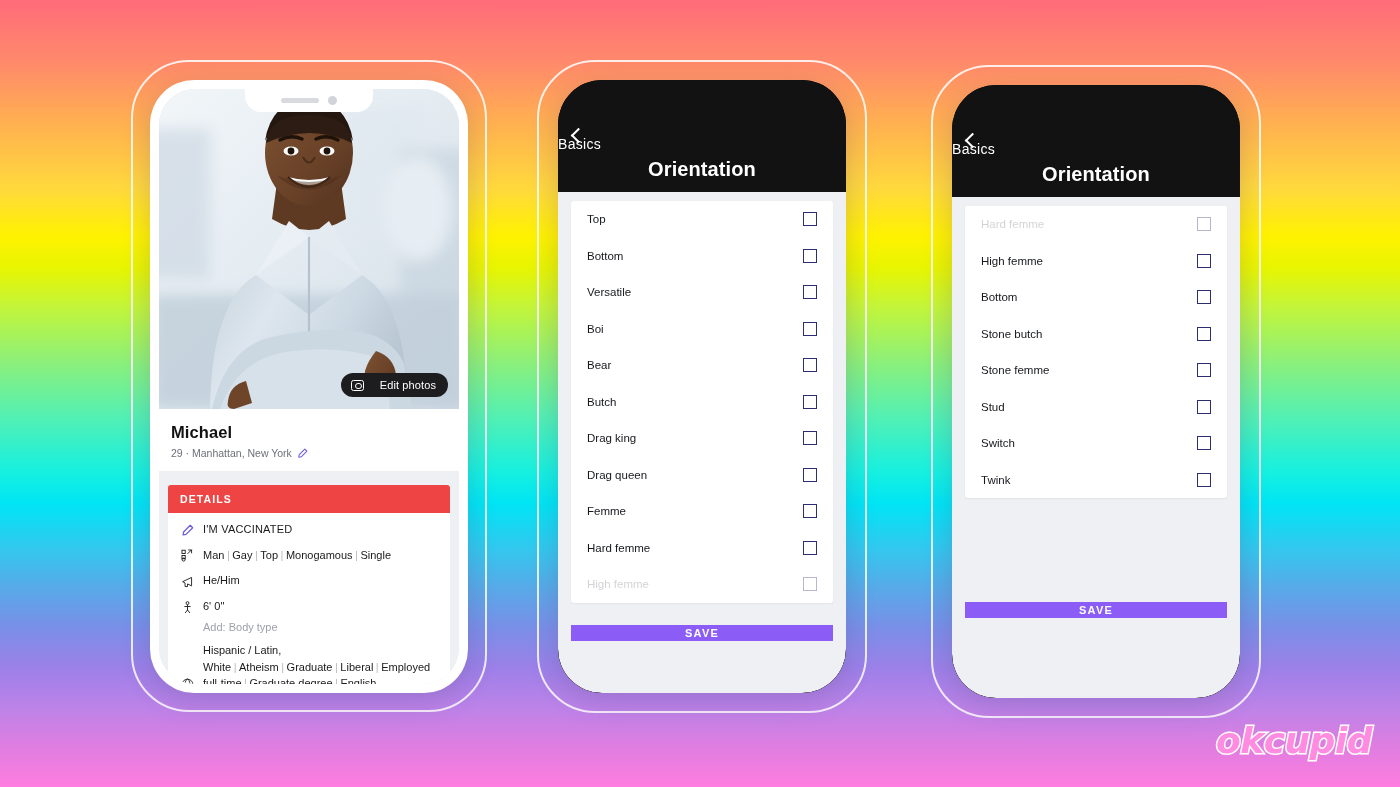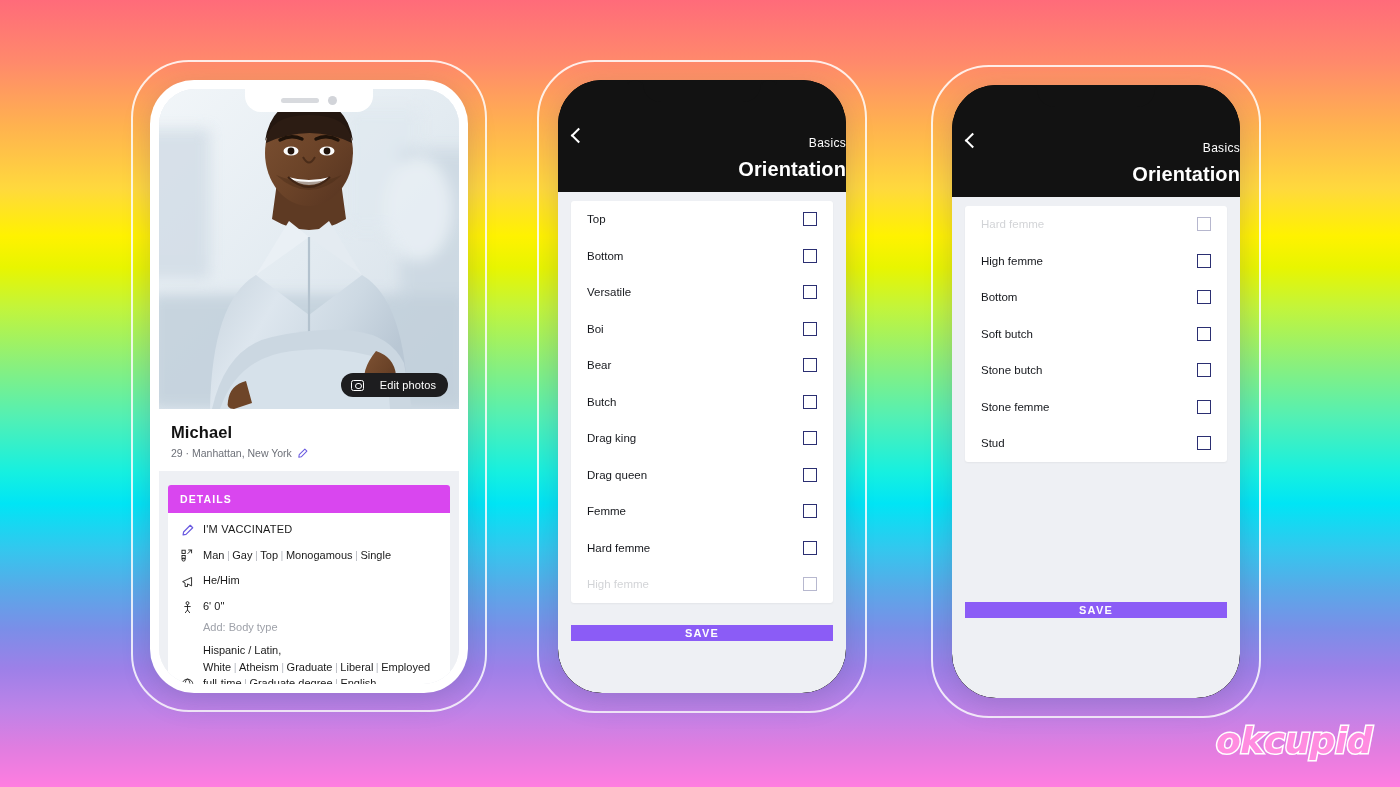--- a/index.html
+++ b/index.html
@@ -99,21 +99,21 @@
   .cam-ico { width: 13px; height: 11px; border: 1.3px solid #fff; border-radius: 2.5px; position: relative; flex: none; }
   .cam-ico::before { content:""; position:absolute; left:3.2px; top:2.2px; width:4.6px; height:4.6px; border:1.3px solid #fff; border-radius:50%; }
 
   .p1-ident { position: absolute; top: 320px; left: 0; right: 0; background: #fff; padding: 14px 12px 12px 12px; }
   .p1-name { font-size: 16.5px; font-weight: bold; color: #121212; letter-spacing: .1px; }
   .p1-sub  { font-size: 10.5px; color: #6d7078; margin-top: 5px; display: flex; align-items: center; gap: 5px; }
   .pencil-sm { display:inline-block; width: 11px; height: 11px; }
 
   .details-wrap { position: absolute; top: 388px; left: 0; right: 0; bottom: 0; background: #eef0f4; padding: 8px 9px 0 9px; }
   .details-card { background: #fff; border-radius: 3px; overflow: hidden; height: 100%; }
-  .details-head { background: #d946ef; color: #fff; font-size: 10.5px; font-weight: bold; letter-spacing: 1.1px; padding: 8px 12px; }
+  .details-head { background: #ef4444; color: #fff; font-size: 10.5px; font-weight: bold; letter-spacing: 1.1px; padding: 8px 12px; }
   .details-body { padding: 8px 12px 0 12px; }
   .drow { display: flex; align-items: flex-end; gap: 9px; margin-bottom: 9px; }
   .drow .ico { flex: none; width: 14px; height: 15px; display: flex; align-items: center; justify-content: center; margin-top: 1px; }
   .drow .txt { font-size: 11px; line-height: 1.52; color: #1a1a1a; }
   .drow .txt .sep { color: #b9bcc3; padding: 0 2.5px; }
   .vax { color: #1a1a1a; font-size: 11px; letter-spacing: .2px; }
   .add-line { font-size: 11px; color: #9ea1a9; margin: -3px 0 9px 23px; }
 
   
   #phone2 { left: 558px; top: 80px; width: 288px; height: 613px; }
@@ -143,22 +143,22 @@
   .d-notch::after  { right: -16px; }
 
   .app-head { position: relative; height: 112px; background: #121212; }
   .back-chev {
     position: absolute; left: 15px; top: 50px;
     width: 11px; height: 11px;
     border-left: 2px solid #fff; border-bottom: 2px solid #fff;
     transform: rotate(45deg);
     cursor: pointer;
   }
-  .head-kicker { position: absolute; top: 56px; left: 0; right: 0; text-align: right; color: #fff; font-size: 12px; letter-spacing: .3px; }
-  .head-title  { position: absolute; top: 78px; left: 0; right: 0; text-align: right; color: #fff; font-size: 20px; font-weight: bold; letter-spacing: .1px; }
+  .head-kicker { position: absolute; top: 56px; left: 0; right: 0; text-align: left; color: #fff; font-size: 14px; letter-spacing: .3px; }
+  .head-title  { position: absolute; top: 78px; left: 0; right: 0; text-align: center; color: #fff; font-size: 20px; font-weight: bold; letter-spacing: .1px; }
 
   .app-body { position: absolute; top: 112px; left: 0; right: 0; bottom: 0; background: #eef0f4; padding: 9px 13px 0 13px; }
 
   .opt-card { background: #fff; border-radius: 3px; overflow: hidden; box-shadow: 0 1px 2px rgba(0,0,0,.05); }
   .opt-row { display: flex; align-items: center; justify-content: space-between; padding: 0 16px; height: 36.5px; }
   .opt-row .lbl { font-size: 11.5px; color: #16181d; }
   .cbox { width: 14px; height: 14px; border: 1.5px solid #2b2f72; background: transparent; flex: none; }
   .opt-row.faded { opacity: .34; }
   .opt-row.faded .lbl { color: #7c8089; }
 
@@ -418,33 +418,37 @@
             </div>
             <div class="opt-row">
               <span class="lbl">High femme</span>
               <span class="cbox"></span>
             </div>
             <div class="opt-row">
               <span class="lbl">Bottom</span>
               <span class="cbox"></span>
             </div>
             <div class="opt-row">
-              <span class="lbl">Soft butch</span>
-              <span class="cbox"></span>
-            </div>
-            <div class="opt-row">
               <span class="lbl">Stone butch</span>
               <span class="cbox"></span>
             </div>
             <div class="opt-row">
               <span class="lbl">Stone femme</span>
               <span class="cbox"></span>
             </div>
             <div class="opt-row">
               <span class="lbl">Stud</span>
+              <span class="cbox"></span>
+            </div>
+            <div class="opt-row">
+              <span class="lbl">Switch</span>
+              <span class="cbox"></span>
+            </div>
+            <div class="opt-row">
+              <span class="lbl">Twink</span>
               <span class="cbox"></span>
             </div>
           </div>
       </div>
 
       <div class="save-btn" style="bottom:80px;">SAVE</div>
     </div>
   </div>
 
   <div class="logo">okcupid</div>

